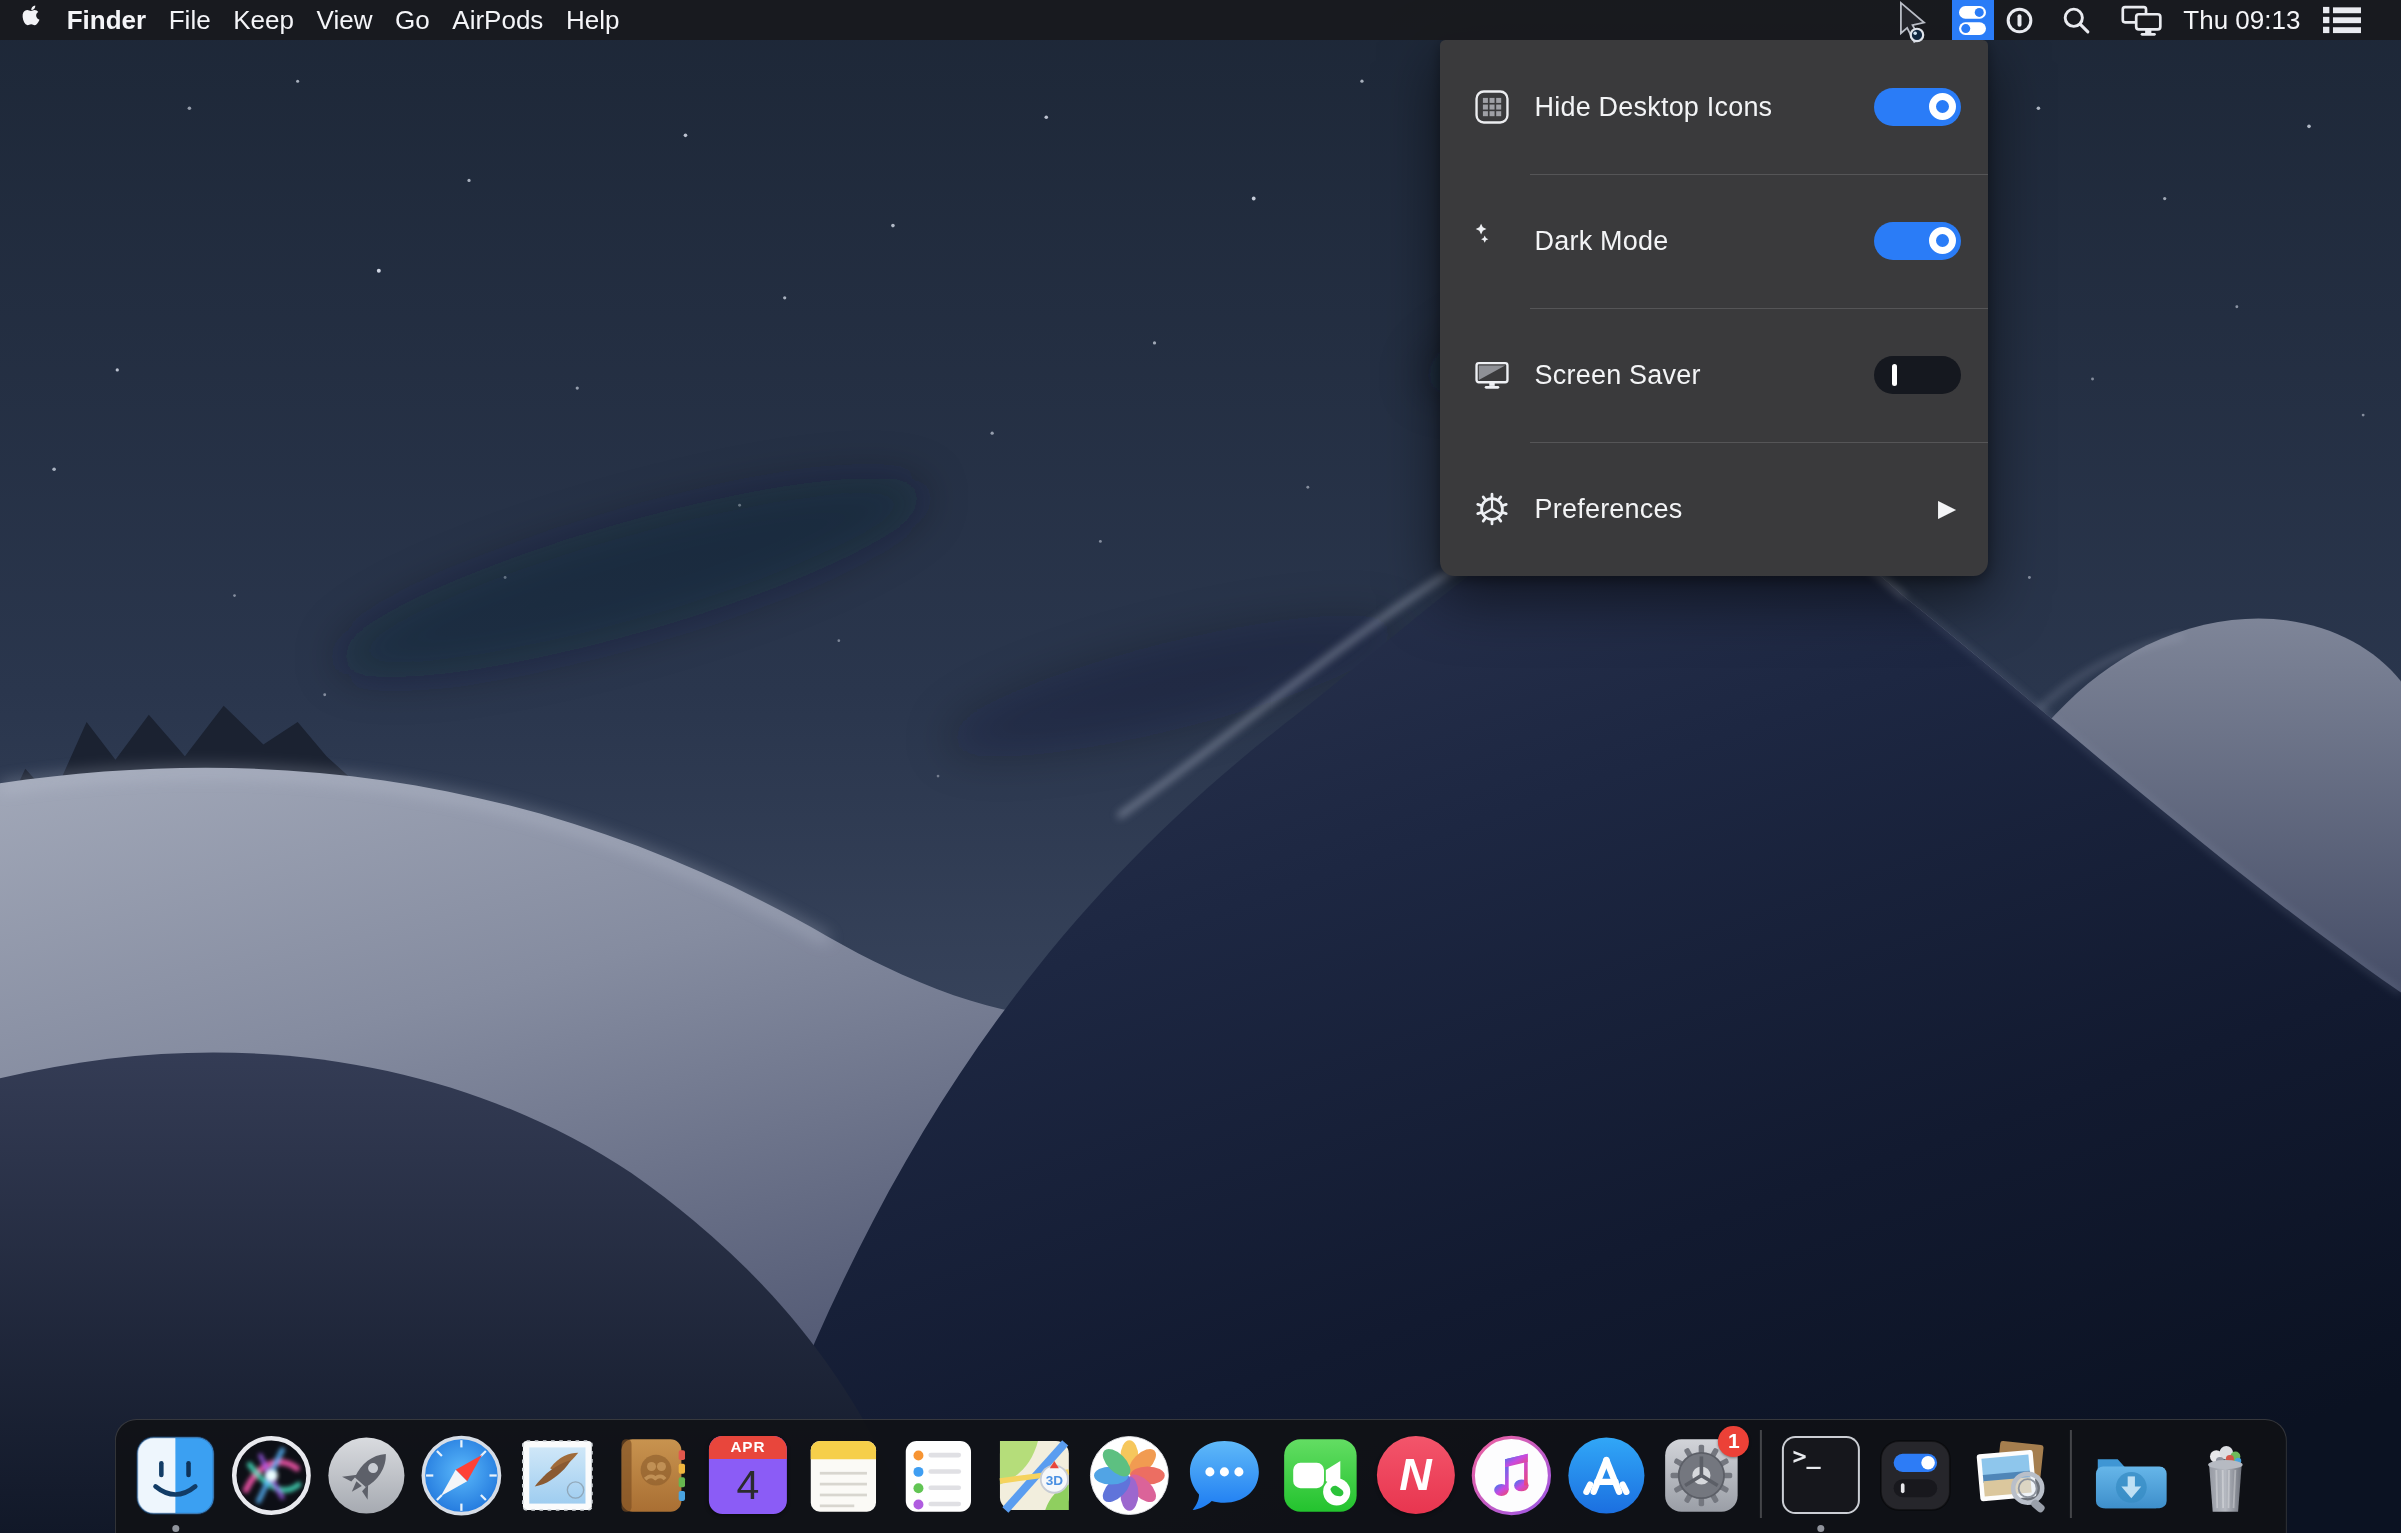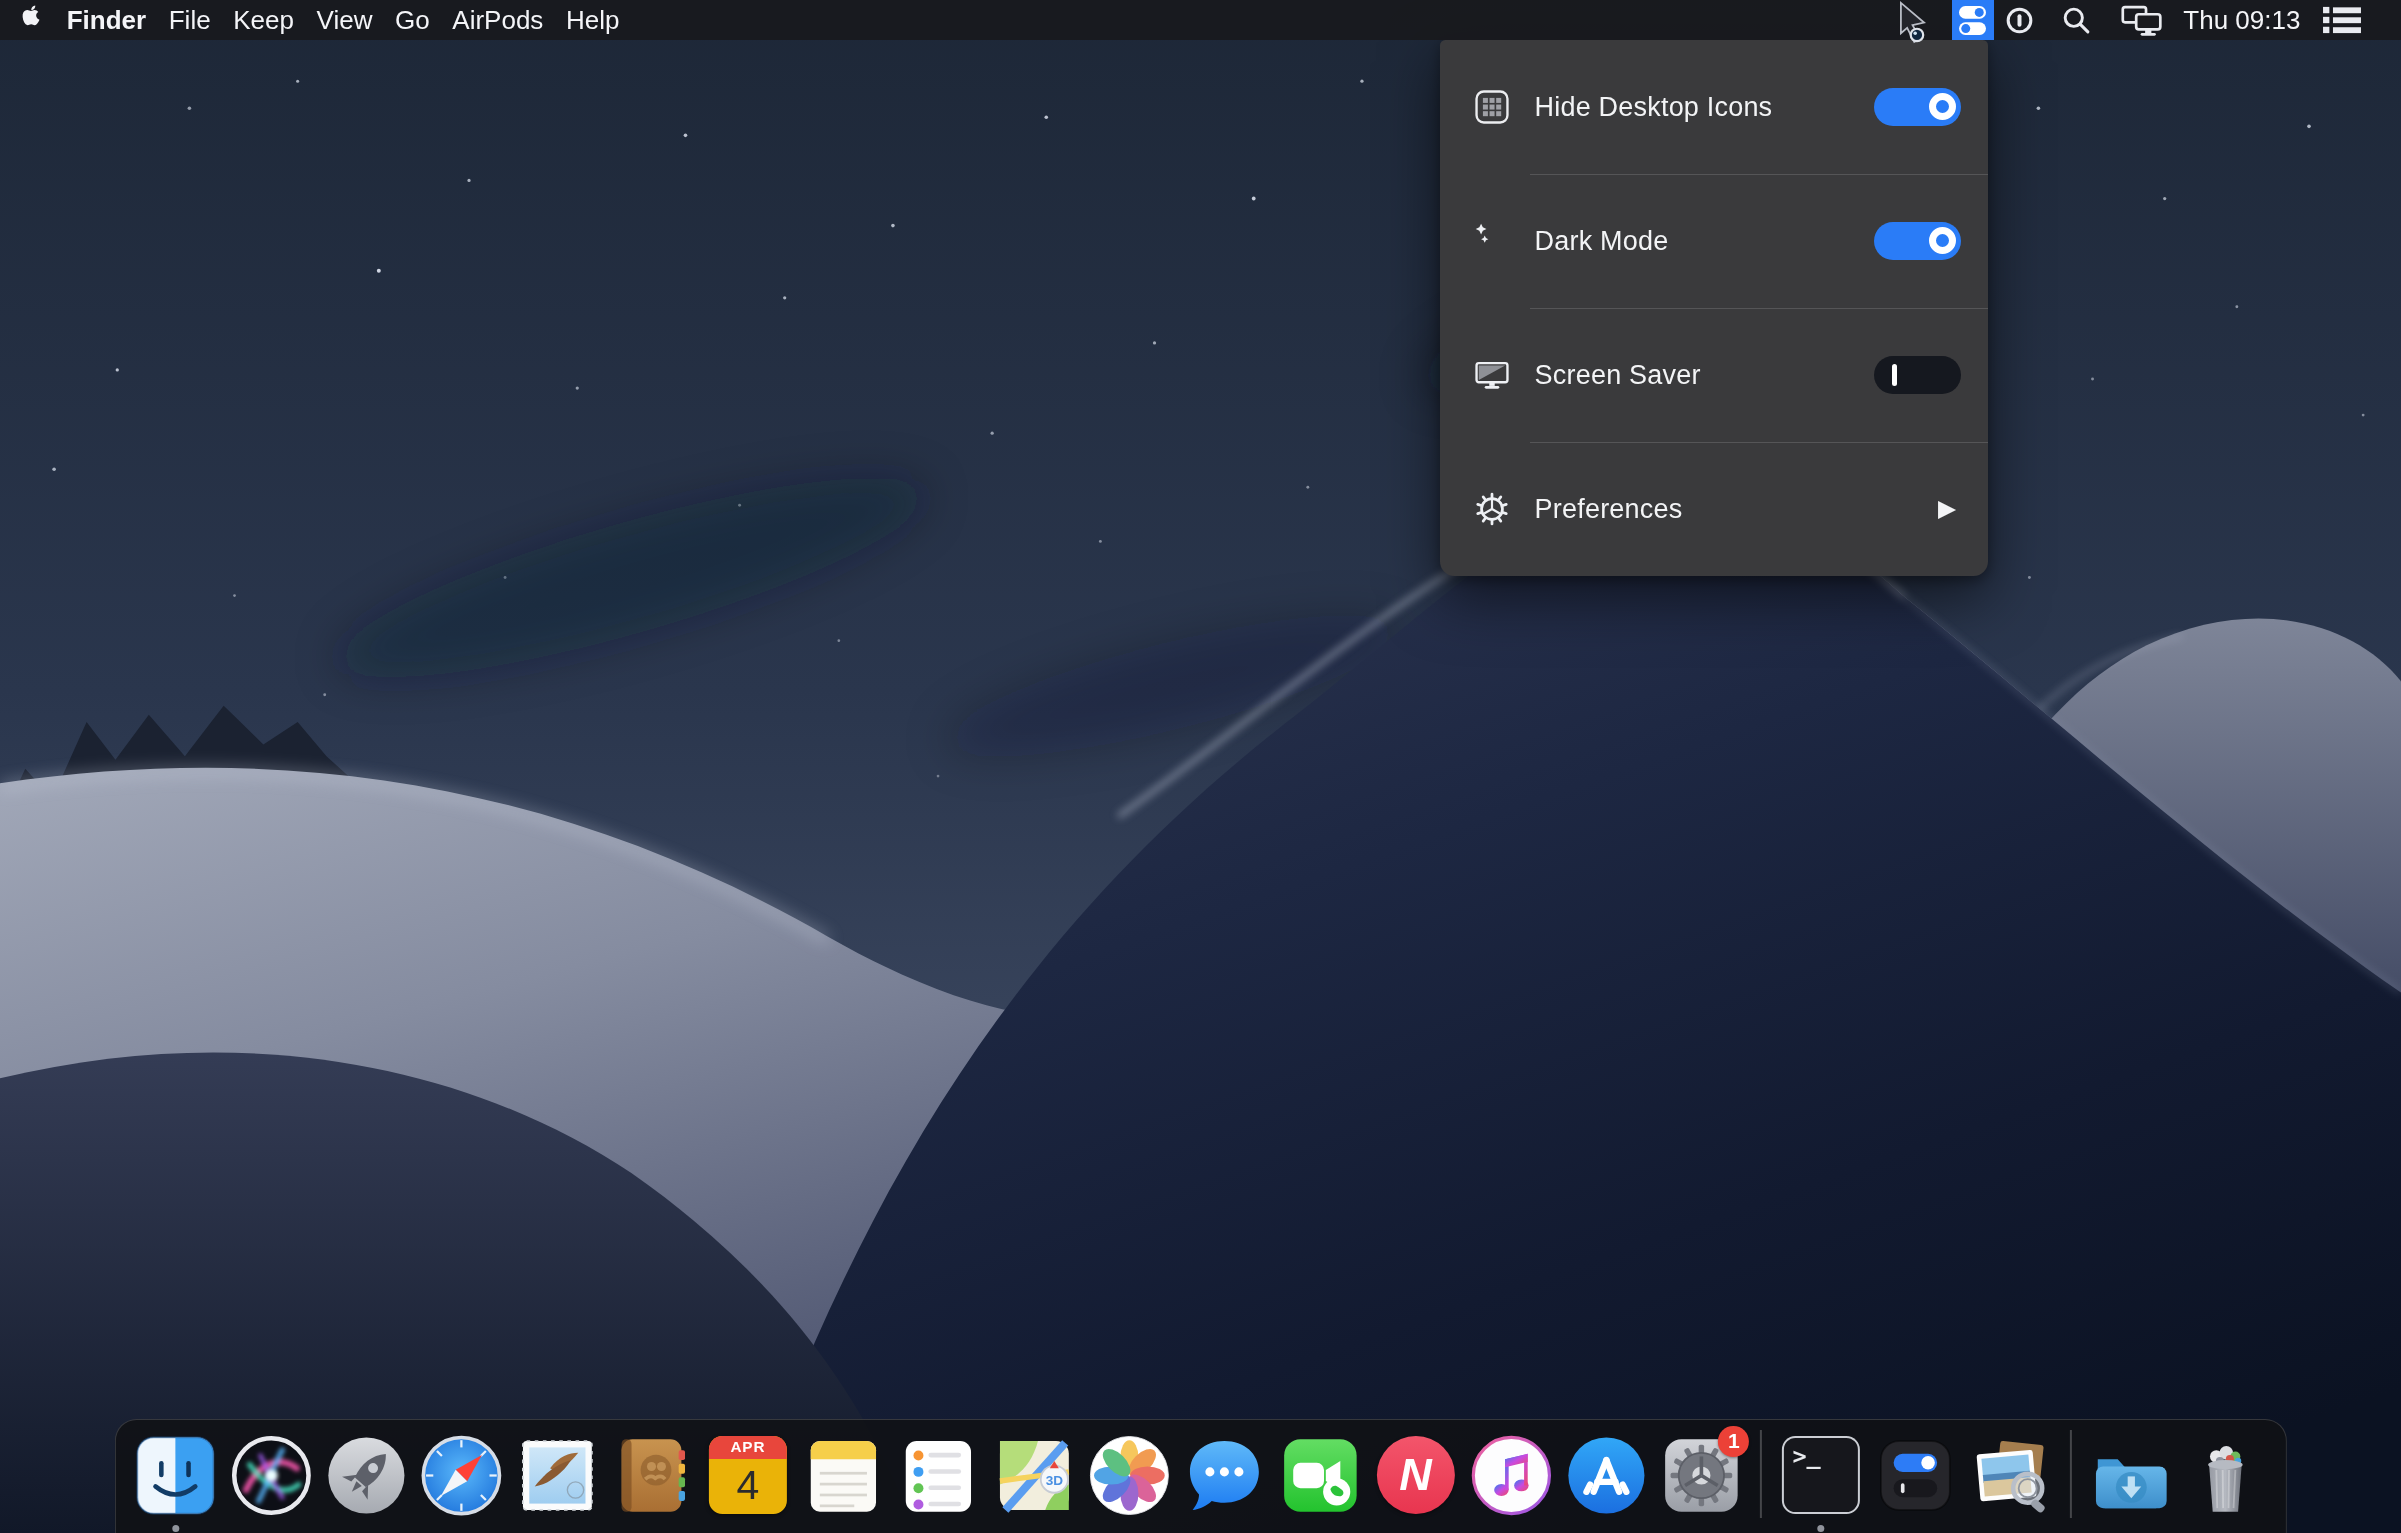--- a/index.html
+++ b/index.html
@@ -79,21 +79,21 @@
     content:"";position:absolute;left:50%;transform:translateX(-50%);bottom:-11.7px;
     width:7.2px;height:7.2px;border-radius:50%;background:rgba(230,235,245,.6);
   }
   .badge{
     position:absolute;top:-4.5px;right:-2.7px;min-width:31px;height:31px;border-radius:15.3px;
     background:var(--badge-red,#ec4137);color:#fff;font-size:21px;font-weight:bold;
     display:flex;align-items:center;justify-content:center;padding:0 3.6px;box-sizing:border-box;
     box-shadow:0 0.9px 2.7px rgba(0,0,0,.4);
   }
   
-  .cal{width:78px;height:78px;border-radius:13.5px;background:#eab308;overflow:hidden;
+  .cal{width:78px;height:78px;border-radius:13.5px;background:#8b5cf6;overflow:hidden;
     box-shadow:0 1.8px 3.6px rgba(0,0,0,.35)}
   .cal .m{height:22.6px;background:#e8463c;color:#fff;font-size:15.3px;font-weight:bold;
     letter-spacing:0.9px;display:flex;align-items:center;justify-content:center}
   .cal .d{font-size:41px;color:#2b2b2e;text-align:center;line-height:52px;font-weight:300}
   .term{width:78px;height:78px;border-radius:13.5px;background:#16171c;box-sizing:border-box;
     border:2.7px solid rgba(235,238,244,.85);color:#e8eaee;
     font-family:"DejaVu Sans Mono",monospace;font-size:23.5px;font-weight:bold;
     padding:3.6px 0 0 9px;text-align:left}
   .news{width:78px;height:78px;border-radius:50%;background:linear-gradient(180deg,#f3556b,#e8354f);
     color:#fff;display:flex;align-items:center;justify-content:center;

